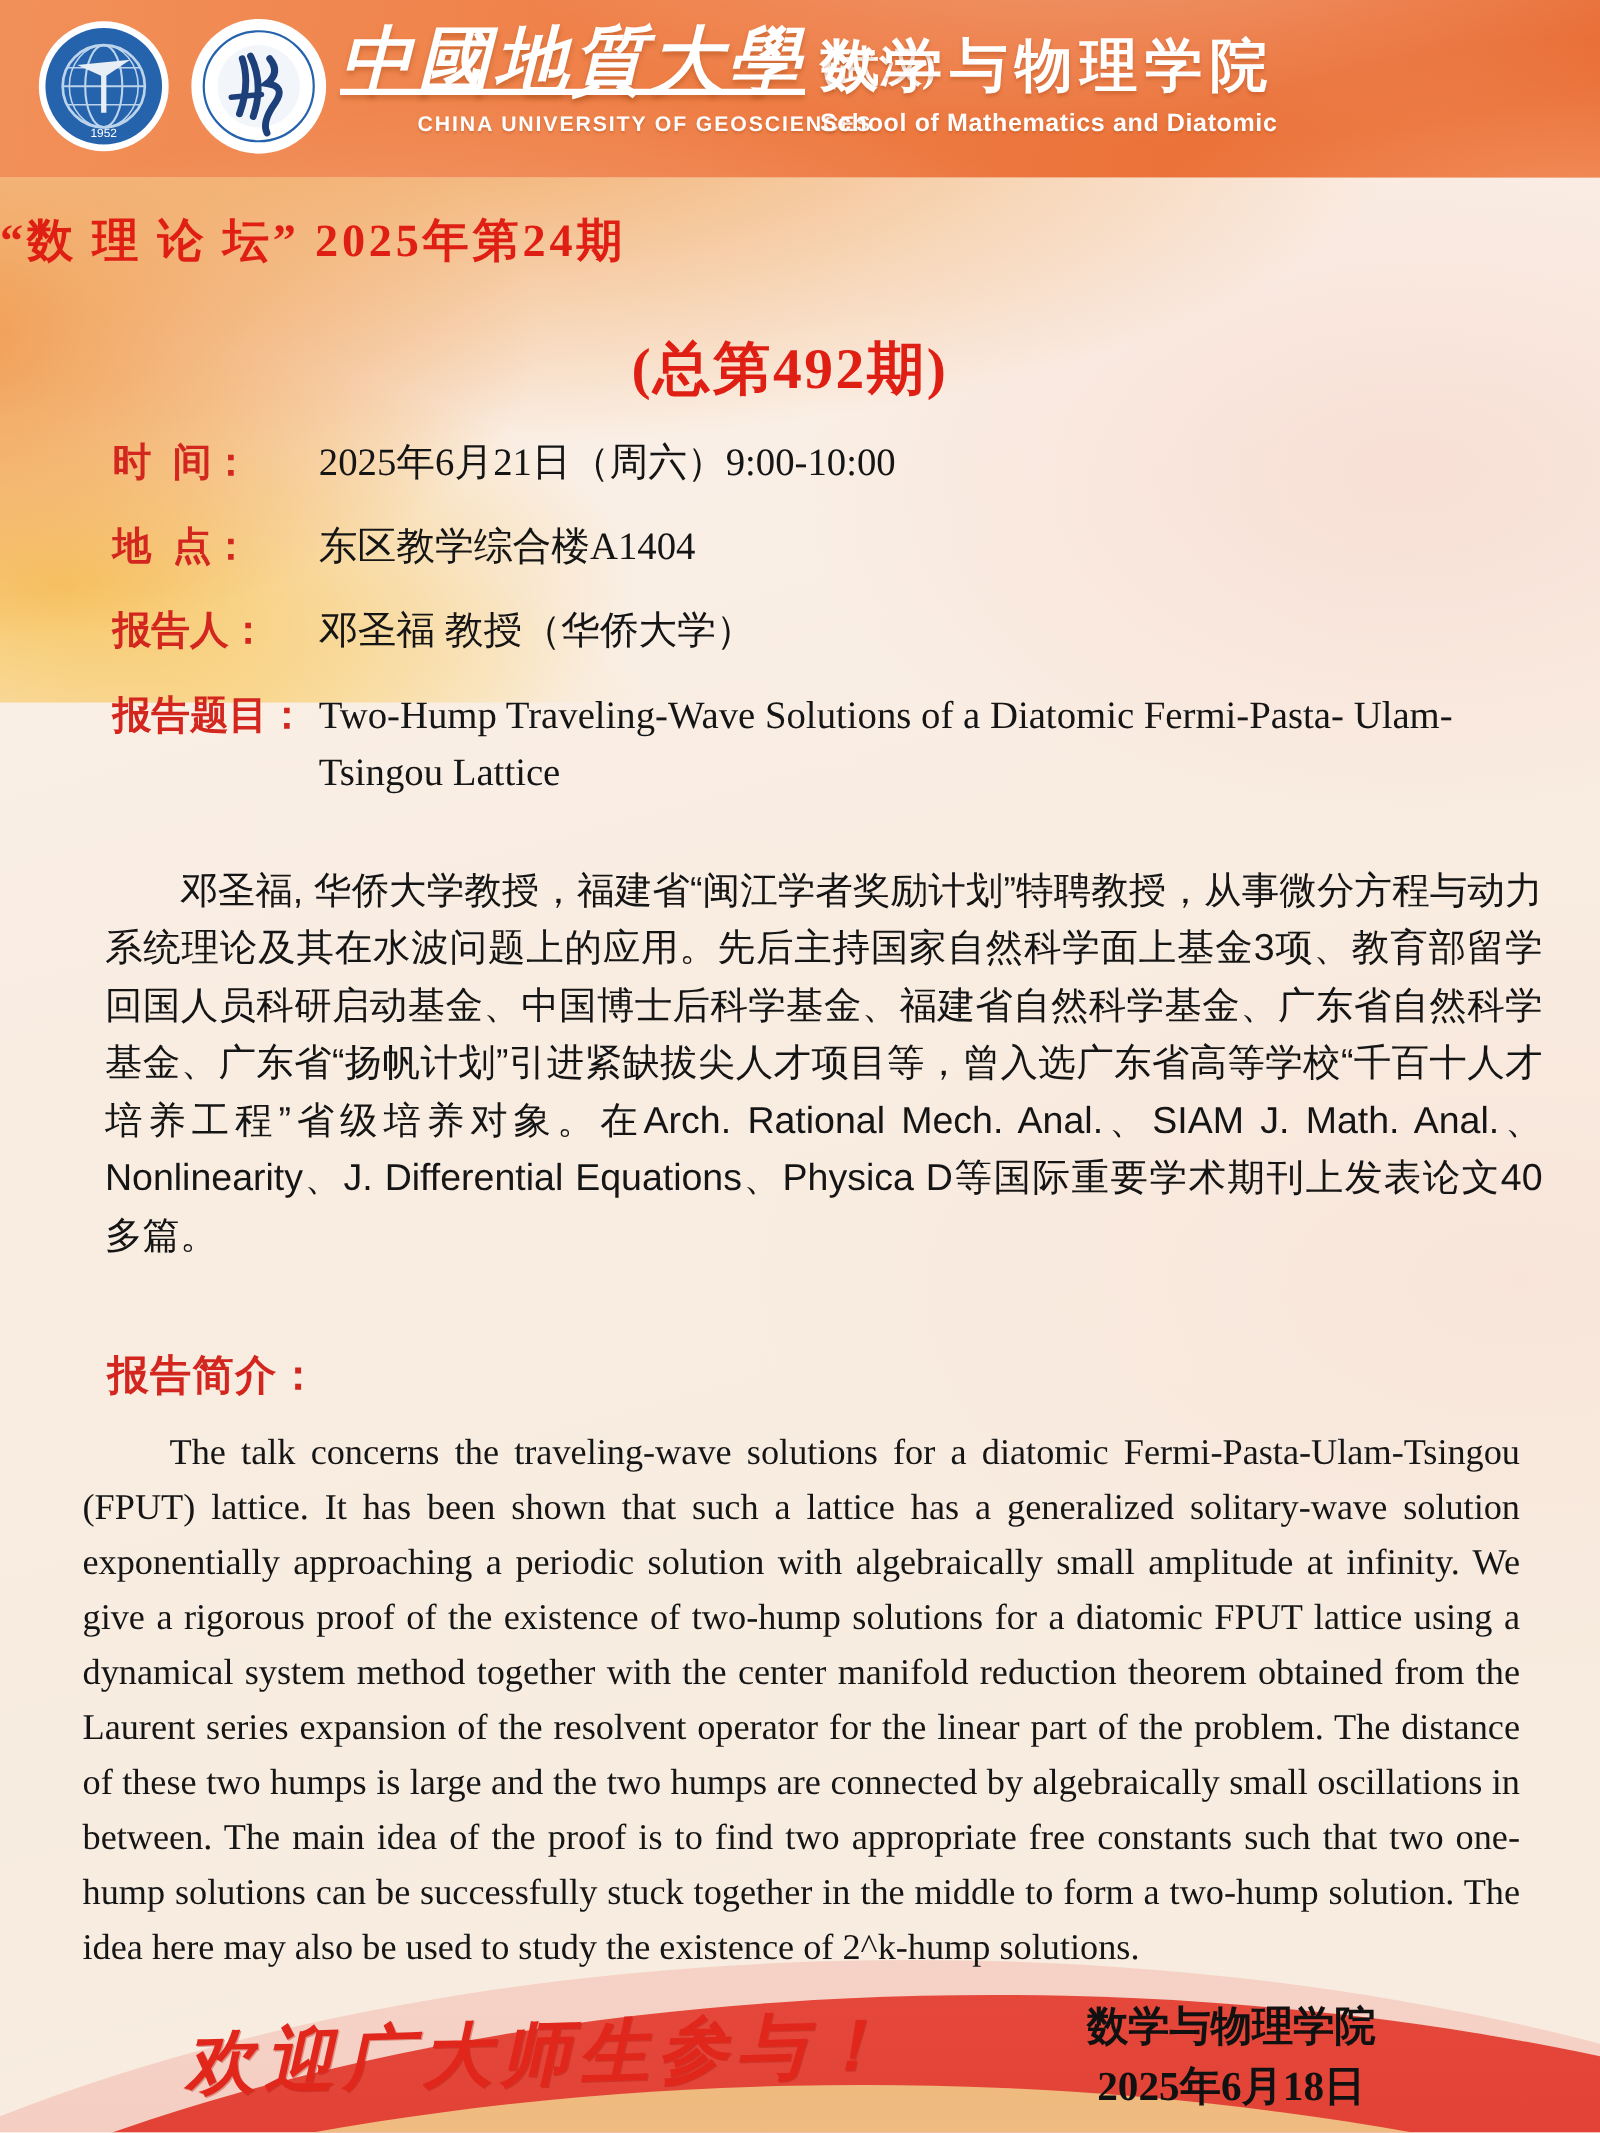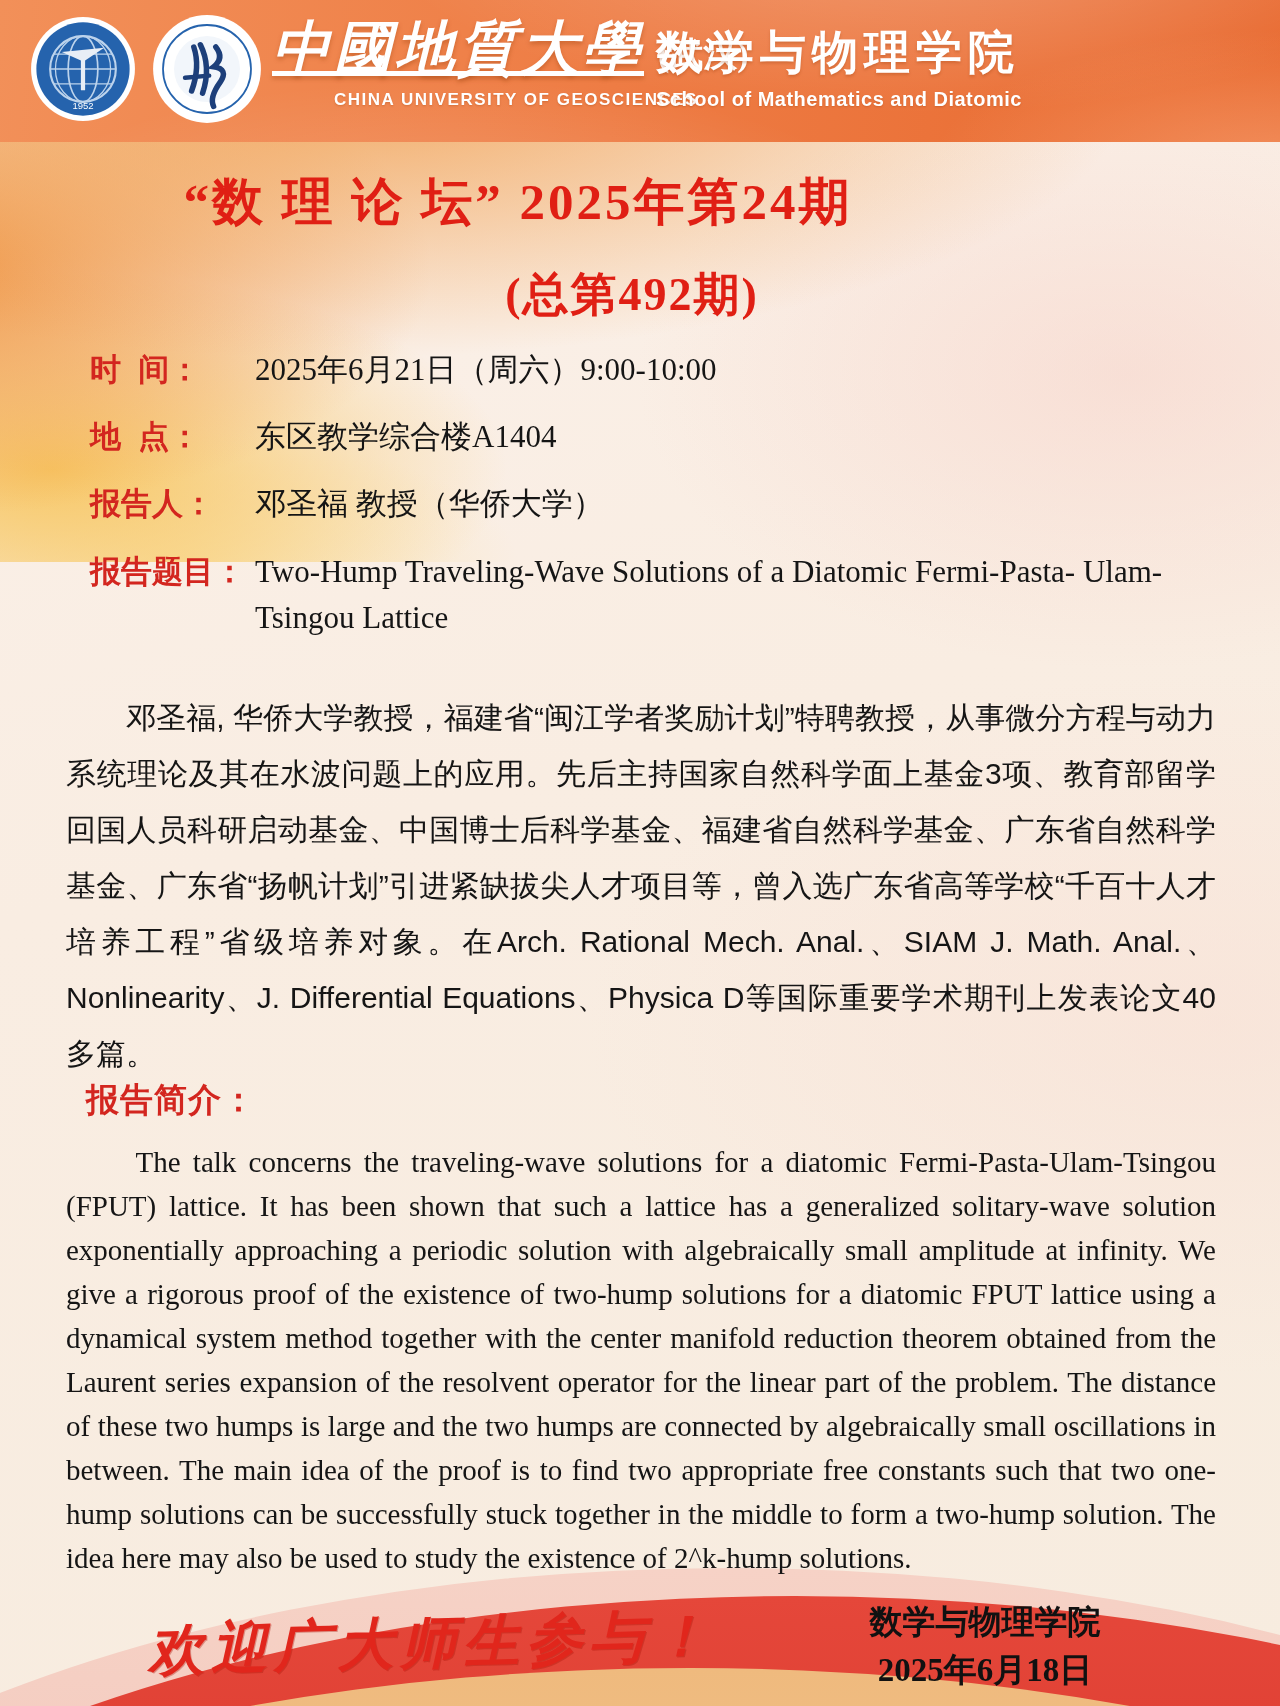--- a/index.html
+++ b/index.html
@@ -56,22 +56,22 @@
     position:absolute;top:142px;left:0;width:1280px;height:420px;pointer-events:none;
     background:
       radial-gradient(ellipse 1250px 430px at 26% -14%, rgba(240,156,74,0.85), rgba(240,156,74,0) 64%),
       radial-gradient(ellipse 820px 400px at -6% 30%, rgba(239,146,62,0.95), rgba(239,146,62,0) 62%),
       radial-gradient(ellipse 760px 330px at 4% 78%, rgba(247,197,95,0.95), rgba(247,197,95,0) 60%),
       radial-gradient(ellipse 520px 200px at 14% 100%, rgba(250,224,160,0.8), rgba(250,224,160,0) 65%);
   }
 
   
   .title-main{
-    position:absolute;left:0;top:168px;width:1036px;text-align:center;
-    font-size:51px;font-weight:700;letter-spacing:3px;color:#e01f14;z-index:3;
+    position:absolute;left:0;top:168px;width:1036px;text-align:left;
+    font-size:37px;font-weight:700;letter-spacing:3px;color:#e01f14;z-index:3;
   }
   .title-sub{
     position:absolute;left:0;top:264px;width:1264px;text-align:center;
     font-size:46px;font-weight:700;letter-spacing:2px;color:#e01f14;z-index:3;
   }
 
   
   .info{position:absolute;left:90px;top:348px;width:1115px;z-index:3;}
   .info-row{display:flex;align-items:flex-start;margin-bottom:23px;}
   .info-label{
@@ -89,22 +89,22 @@
     position:absolute;left:86px;z-index:3;
     font-family:"Liberation Sans","DejaVu Sans",sans-serif;
     font-size:33px;font-weight:700;color:#d3261f;letter-spacing:1px;
   }
   .h-bio{top:618px;}
   .h-abs{top:1078px;}
   .para{
     position:absolute;left:66px;width:1150px;z-index:3;
     color:#151515;text-align:justify;
   }
-  .p-bio{top:690px;font-size:30px;line-height:56px;text-indent:2em;
-    font-family:"Liberation Sans","DejaVu Sans",sans-serif;font-weight:500;}
+  .p-bio{top:690px;font-size:30px;line-height:46px;text-indent:2em;
+    font-family:"Liberation Sans","DejaVu Sans",sans-serif;font-weight:500;margin-left:18px;}
   .p-abs{top:1140px;font-size:29px;line-height:44px;text-indent:2.4em;}
 
   
   .footer-art{position:absolute;left:0;top:1400px;width:1280px;height:306px;overflow:hidden;pointer-events:none;}
   .arc{position:absolute;border-radius:50%;}
   .arc-pink{
     left:-420px;top:168px;width:2300px;height:1100px;
     background:linear-gradient(180deg,#f6d2c6 0%,#f3c9bd 30%,#f0c2b4 100%);
   }
   .arc-red{

